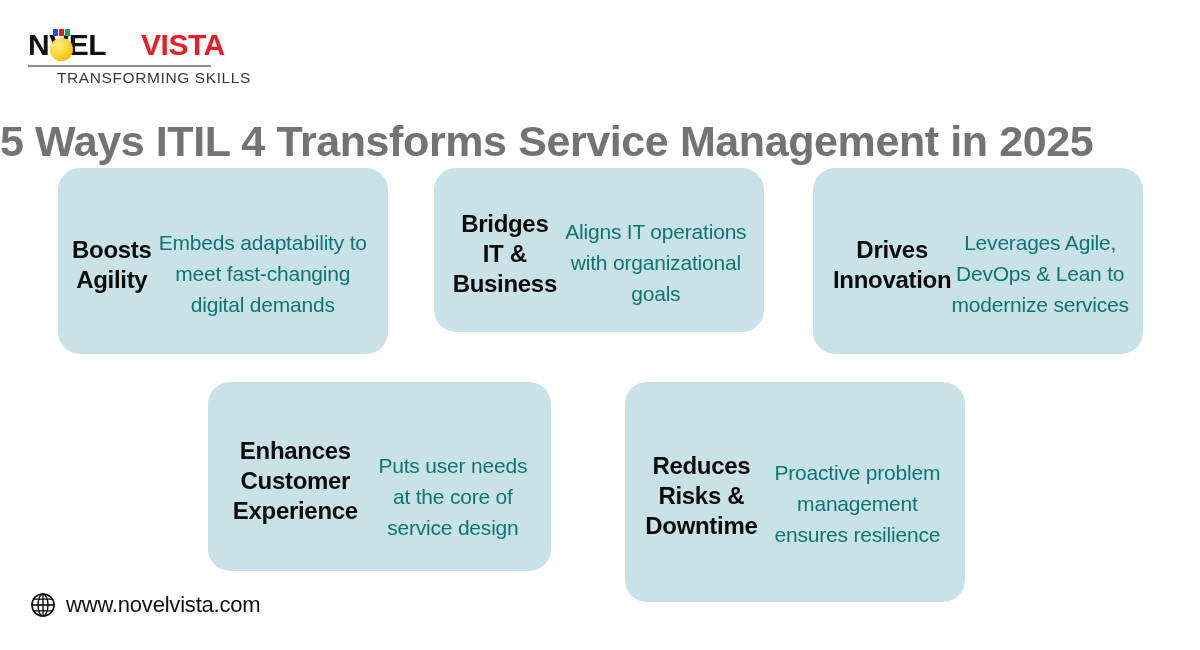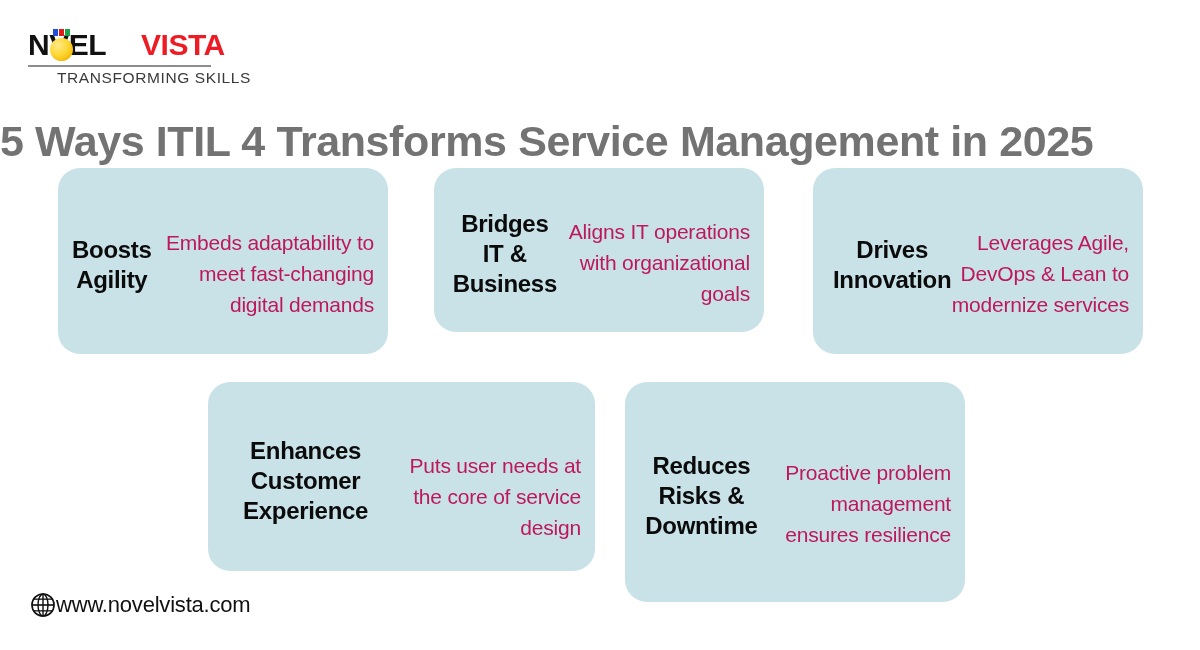--- a/index.html
+++ b/index.html
@@ -112,44 +112,45 @@
     line-height: 30px;
     color: #0b0b0b;
     text-align: center;
     letter-spacing: -0.3px;
     margin: 0;
   }
   .card-body {
     font-family: "Liberation Sans", sans-serif;
     font-size: 21px;
     line-height: 31px;
-    color: #be185d;
-    text-align: right;
+    color: #0f766e;
+    text-align: center;
     margin: 17px 0 0 0;
     letter-spacing: -0.2px;
   }
 
   
   #card-0 { left: 58px;  top: 168px; width: 330px; height: 186px; }
   #card-1 { left: 434px; top: 168px; width: 330px; height: 164px; }
   #card-2 { left: 813px; top: 168px; width: 330px; height: 186px; padding-left: 20px; }
   
-  #card-3 { left: 208px; top: 382px; width: 387px; height: 189px; }
+  #card-3 { left: 208px; top: 382px; width: 343px; height: 189px; }
   #card-4 { left: 625px; top: 382px; width: 340px; height: 220px; }
 
   #card-3 .card-body { margin-top: 32px; }
   #card-4 .card-body { margin-top: 14px; }
 
   
   .footer {
     position: absolute;
     left: 30px;
     top: 592px;
     display: flex;
     align-items: flex-end;
+    gap: 10px;
   }
   .globe-icon {
     width: 26px;
     height: 26px;
     flex: 0 0 26px;
     display: block;
   }
   .footer-url {
     font-family: "Liberation Sans", sans-serif;
     font-size: 22px;

